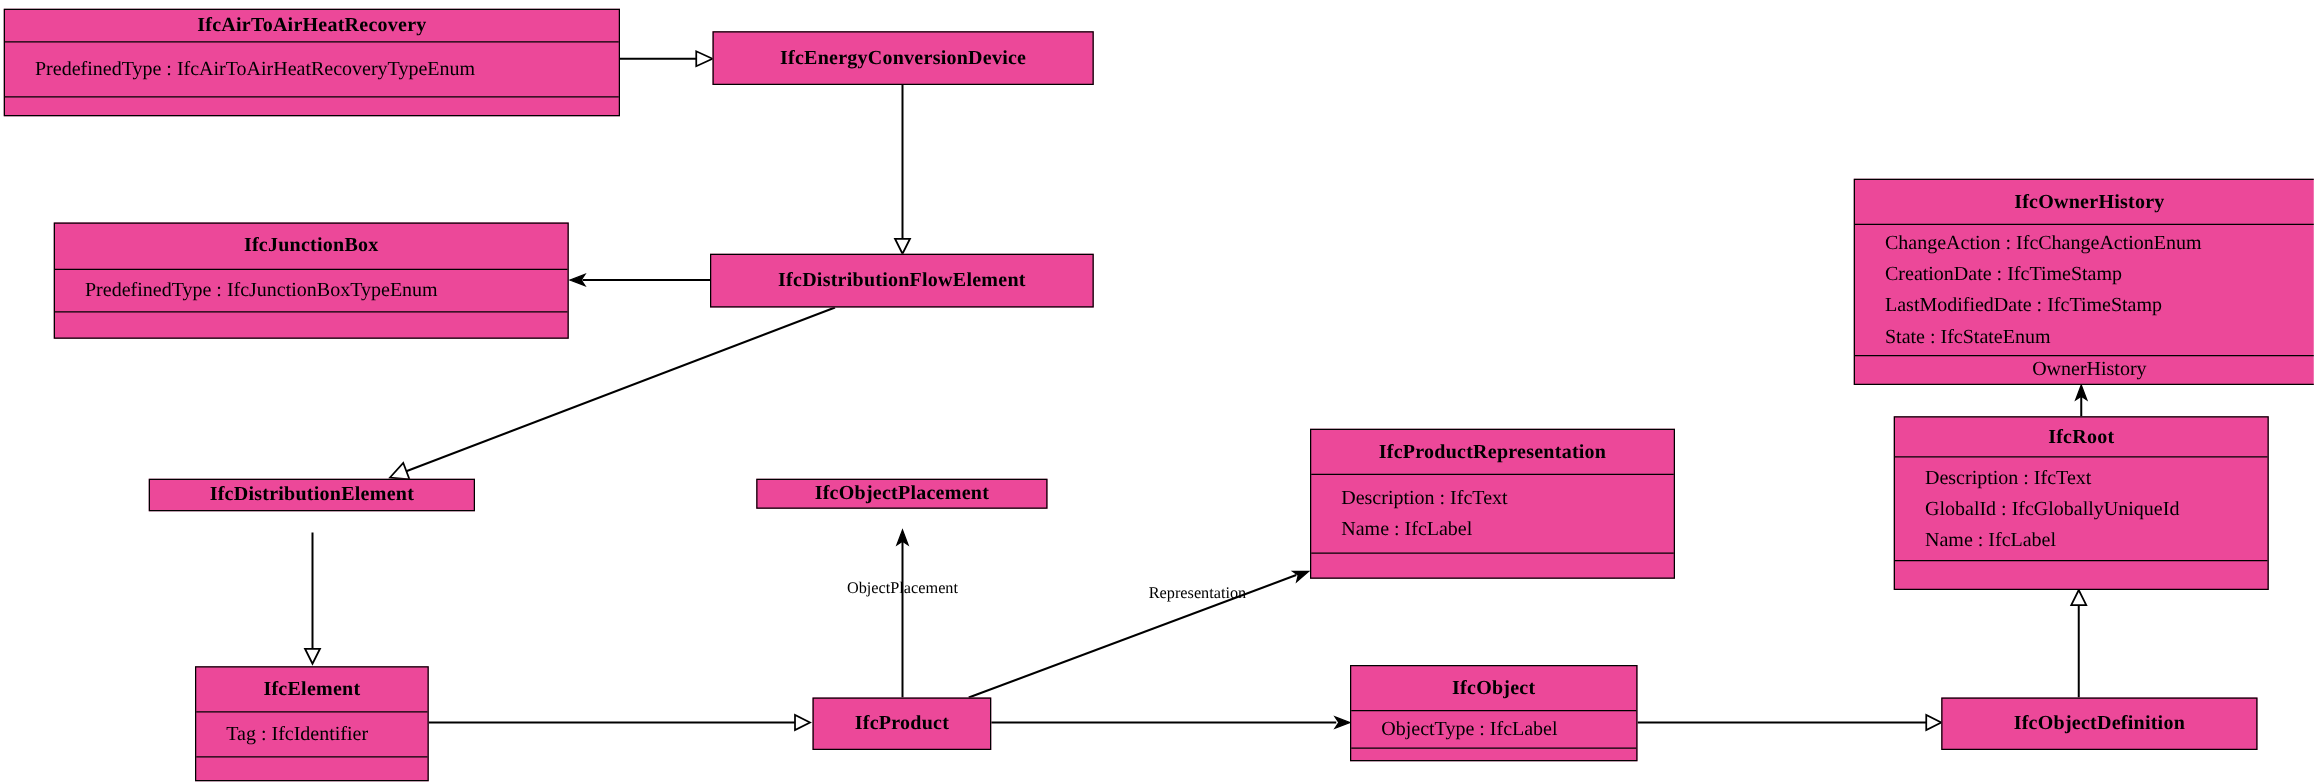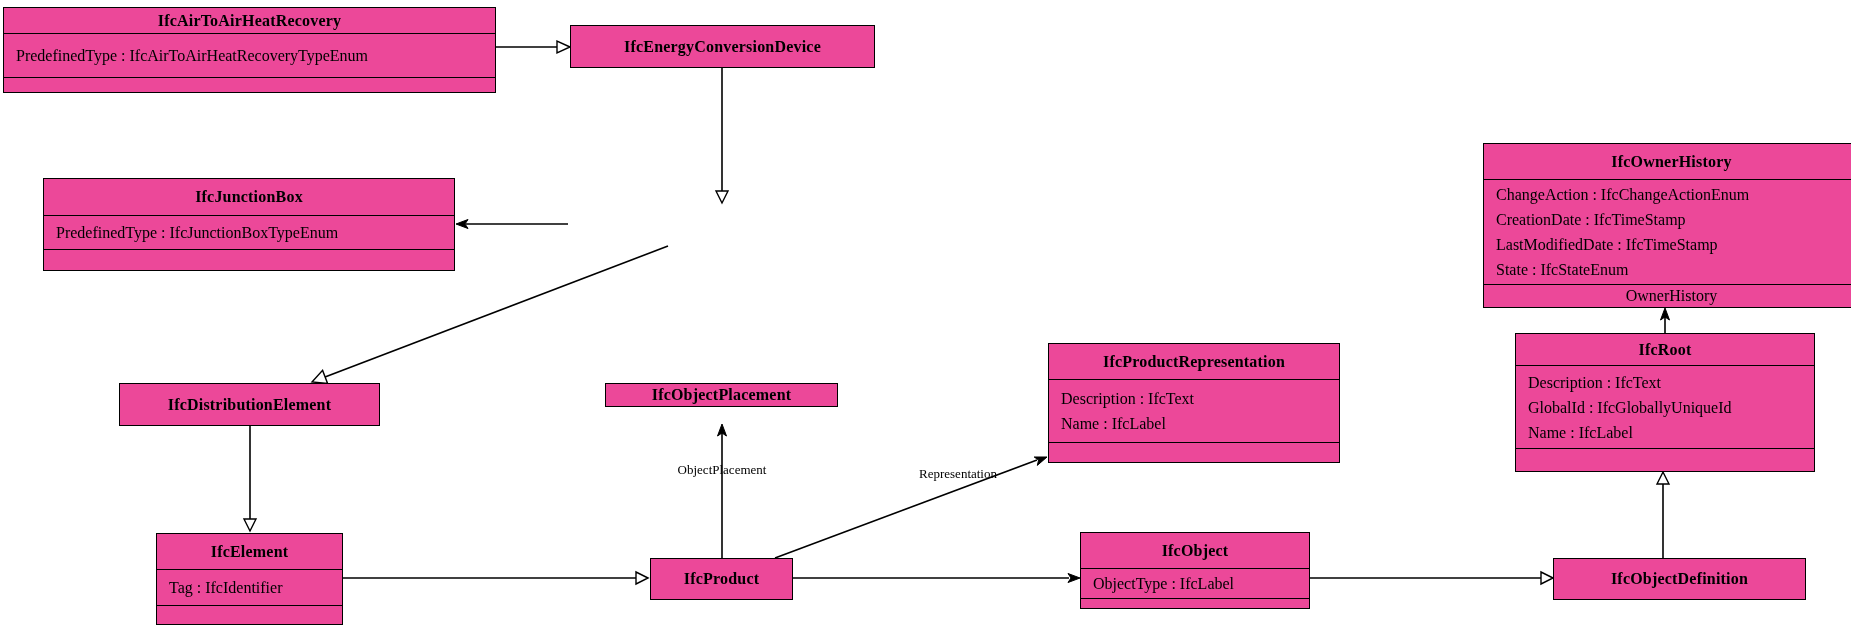--- a/index.html
+++ b/index.html
@@ -21,21 +21,21 @@
   }
   .cls-title{
     font-weight:bold;font-size:16px;letter-spacing:.2px;
     display:flex;align-items:center;justify-content:center;
     flex:0 0 auto;
   }
   .cls.single .cls-title{flex:1 1 auto;}
   .cls-attrs{
     border-top:1px solid #000;flex:1 1 auto;
     display:flex;flex-direction:column;justify-content:center;
-    padding:2px 12px;font-size:16px;line-height:25px;
+    padding:2px 24px;font-size:16px;line-height:25px;
   }
   .cls-footer{
     border-top:1px solid #000;flex:0 0 auto;
     display:flex;align-items:center;justify-content:center;
     font-size:16px;
   }
   .edge-label{
     position:absolute;transform:translate(-50%,-50%);
     font-size:13px;white-space:nowrap;
   }
@@ -97,22 +97,25 @@
     <div class="cls-attrs">
       <div>PredefinedType : IfcJunctionBoxTypeEnum</div>
     </div>
     <div class="cls-footer" style="height:20px"></div>
   </div>
 
   <div class="cls single" style="left:570px;top:25px;width:305px;height:43px">
     <div class="cls-title">IfcEnergyConversionDevice</div>
   </div>
 
+  <div class="cls single" style="left:568px;top:203px;width:307px;height:43px">
+    <div class="cls-title">IfcDistributionFlowElement</div>
+  </div>
 
-  <div class="cls single" style="left:119px;top:383px;width:261px;height:43px">
+  <div class="cls single" style="left:119px;top:383px;width:261px;height:26px">
     <div class="cls-title">IfcDistributionElement</div>
   </div>
 
   <div class="cls single" style="left:605px;top:383px;width:233px;height:24px">
     <div class="cls-title">IfcObjectPlacement</div>
   </div>
 
   <div class="cls" style="left:1048px;top:343px;width:292px;height:120px">
     <div class="cls-title" style="height:35px">IfcProductRepresentation</div>
     <div class="cls-attrs">

